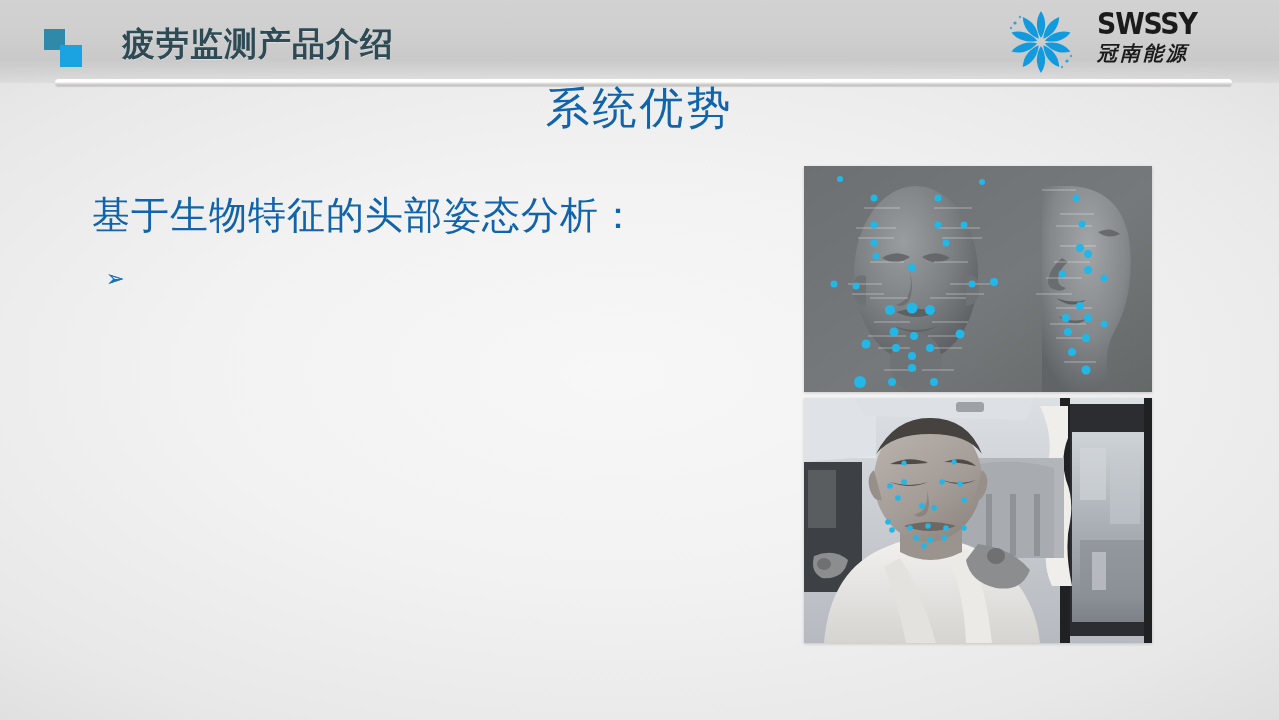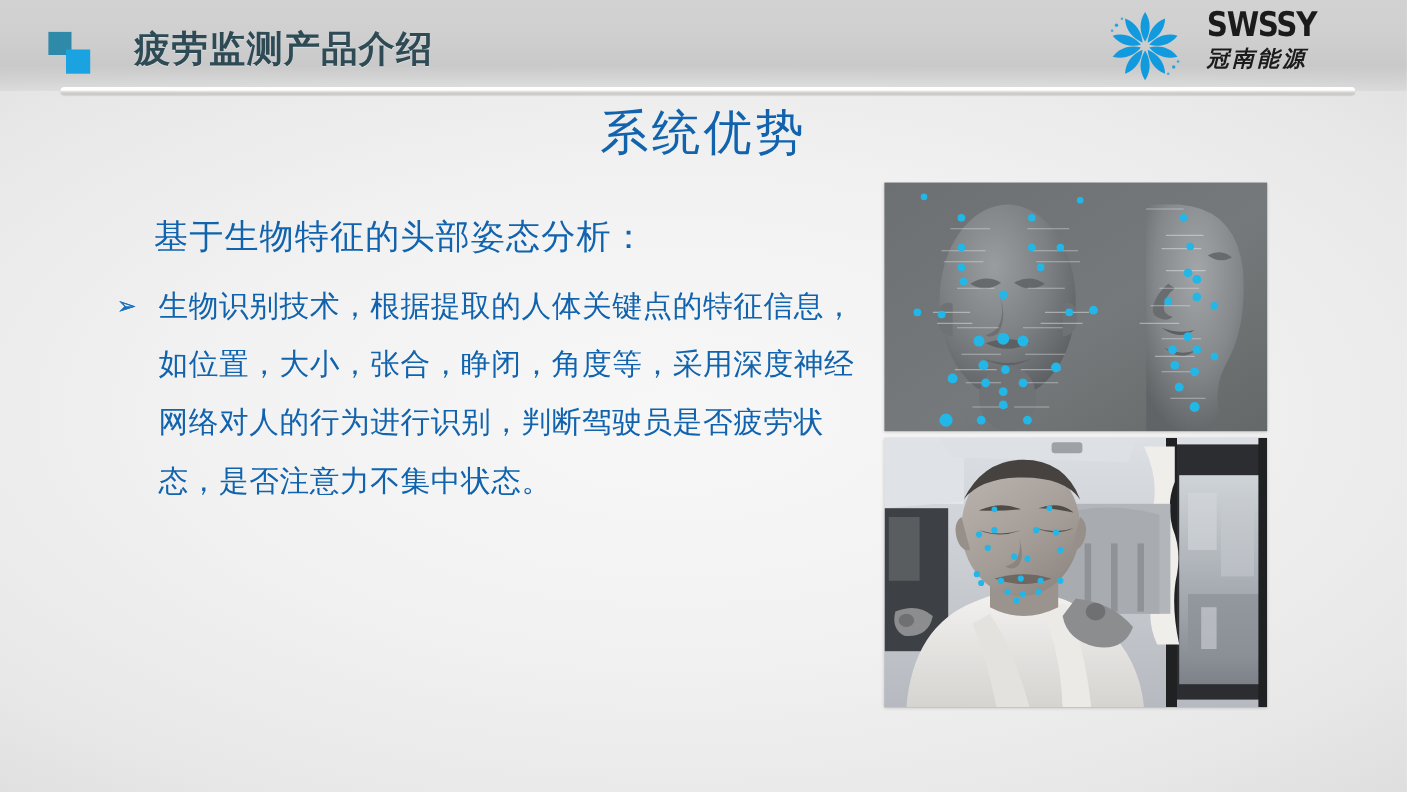--- a/index.html
+++ b/index.html
@@ -108,44 +108,43 @@
     color: #1b1b1b;
     letter-spacing: 3px;
     line-height: 24px;
     font-style: italic;
   }
 
   
   #slide-title {
     position: absolute;
     left: 0;
-    top: 92px;
+    top: 79px;
     width: 1279px;
     text-align: center;
     font-size: 44px;
     color: #1163ad;
     letter-spacing: 3px;
     line-height: 58px;
     font-weight: normal;
   }
 
   
   #content {
     position: absolute;
     left: 92px;
     top: 192px;
     width: 690px;
   }
   #lead {
-    font-size: 31px;
+    font-size: 38px;
     color: #1163ad;
     line-height: 46px;
     letter-spacing: 1px;
     margin-bottom: 14px;
-    margin-left: 48px;
   }
   .bullet-list {
     margin: 0;
     padding: 0;
     list-style: none;
   }
   .bullet-item {
     position: relative;
     padding-left: 52px;
     font-size: 27px;
@@ -254,21 +253,20 @@
 
   <div id="content">
     <div id="lead">基于生物特征的头部姿态分析：</div>
 
     <ul class="bullet-list">
       <li class="bullet-item">
         <span class="bullet-marker">➢</span>
       </li>
       <li class="bullet-item">
         <span class="bullet-marker">➢</span>
-        <span>生物识别技术，根据提取的人体关键点的特征信息，如位置，大小，张合，睁闭，角度等，采用深度神经网络对人的行为进行识别，判断驾驶员是否疲劳状态，是否注意力不集中状态。</span>
       </li>
     </ul>
   </div>
 
   <div id="photo-facemesh" class="photo">
     <svg viewBox="0 0 348 226" xmlns="http://www.w3.org/2000/svg" aria-hidden="true">
       <defs>
         <radialGradient id="headg" cx="40%" cy="32%" r="72%">
           <stop offset="0%" stop-color="#9a9da0"></stop>
           <stop offset="55%" stop-color="#7d8082"></stop>

